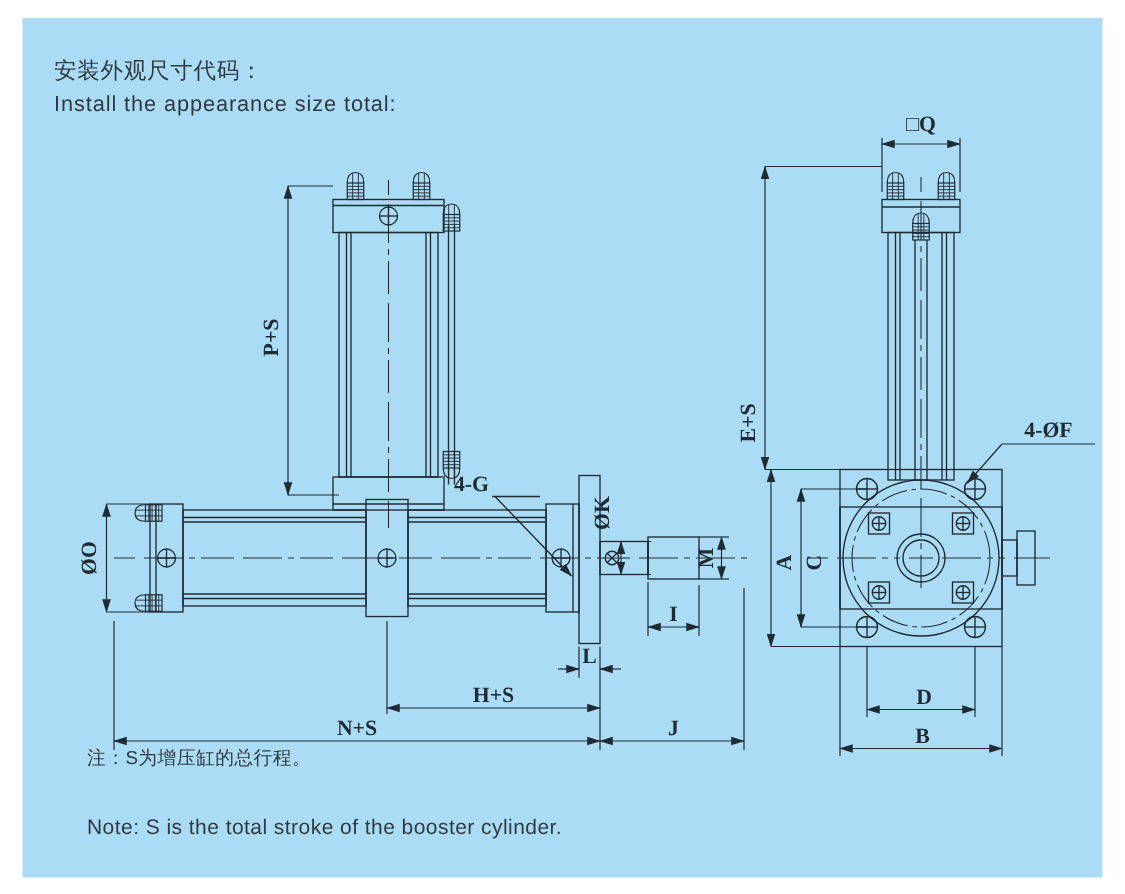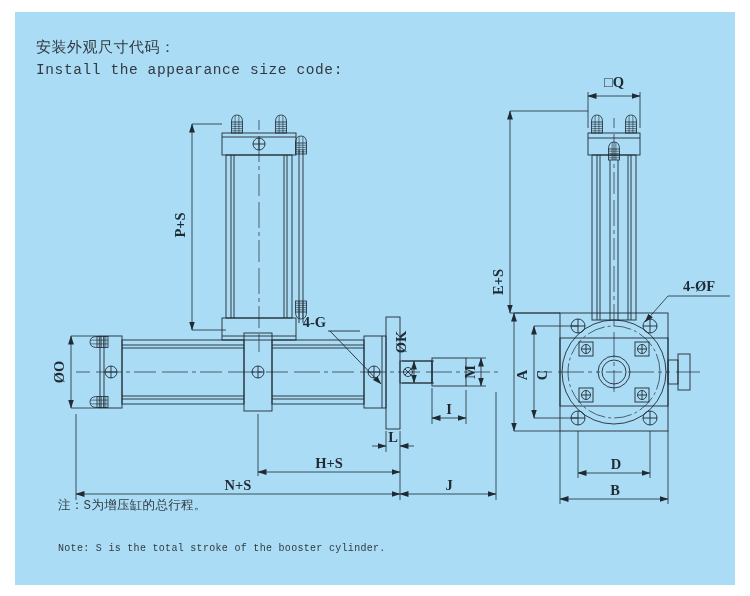--- a/index.html
+++ b/index.html
@@ -22,59 +22,59 @@
     left: 15px;
     top: 12px;
     width: 720px;
     height: 573px;
     background: #abdcf5;
   }
   .txt {
     position: absolute;
     color: #313a40;
     white-space: nowrap;
-    font-family: Liberation Mono, monospace;
+    font-family: Liberation Sans, sans-serif;
   }
   #title-cn {
     left: 36px; top: 38px;
     font-size: 15px;
     letter-spacing: 0.5px;
   }
   #title-en {
     left: 36px; top: 62px;
     font-size: 14.5px;
     letter-spacing: 0.6px;
   }
   #note-cn {
     left: 58px; top: 497px;
     font-size: 12.5px;
     letter-spacing: 0.3px;
   }
   #note-en {
     left: 58px; top: 543px;
-    font-size: 10px;
+    font-size: 14px;
     letter-spacing: 0.3px;
     text-align: center;
   }
   #drawing-svg {
     position: absolute;
     left: 0; top: 0;
     width: 750px;
     height: 596px;
   }
 </style>
 </head>
 <body>
 
 <div id="stage">
 
   <div id="sheet"></div>
 
   <div class="txt" id="title-cn">安装外观尺寸代码：</div>
-  <div class="txt" id="title-en">Install the appearance size code:</div>
+  <div class="txt" id="title-en">Install the appearance size total:</div>
   <div class="txt" id="note-cn">注：S为增压缸的总行程。</div>
   <div class="txt" id="note-en">Note: S is the total stroke of the booster cylinder.</div>
 
   <svg id="drawing-svg" viewBox="0 0 750 596">
     <defs>
       <marker id="arr" markerWidth="9" markerHeight="7" refX="8.5" refY="3.5" orient="auto" markerUnits="userSpaceOnUse">
         <path d="M0,0.6 L9,3.5 L0,6.4 z" fill="#1f2a33"></path>
       </marker>
       <marker id="arrS" markerWidth="9" markerHeight="7" refX="0.5" refY="3.5" orient="auto" markerUnits="userSpaceOnUse">
         <path d="M9,0.6 L0,3.5 L9,6.4 z" fill="#1f2a33"></path>

